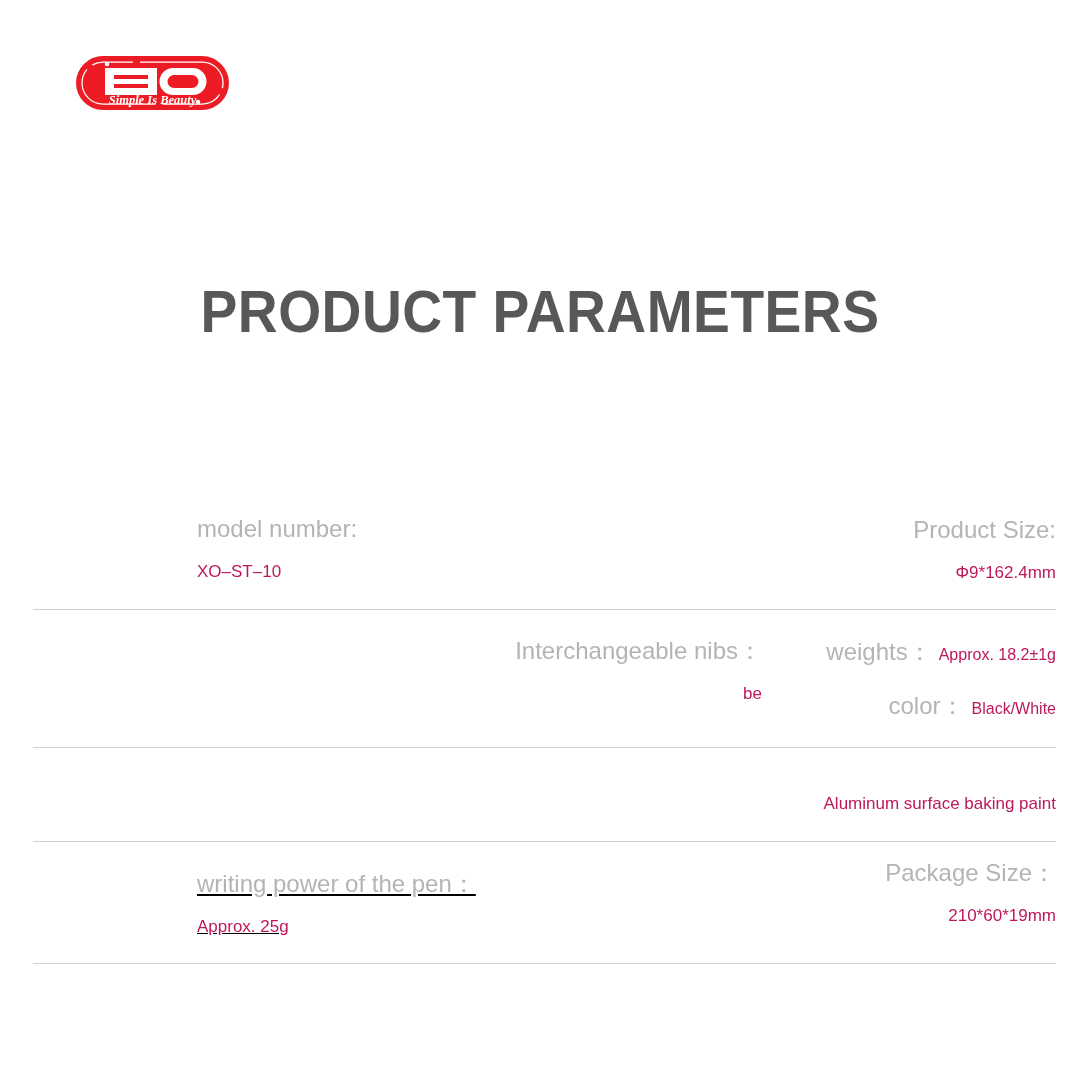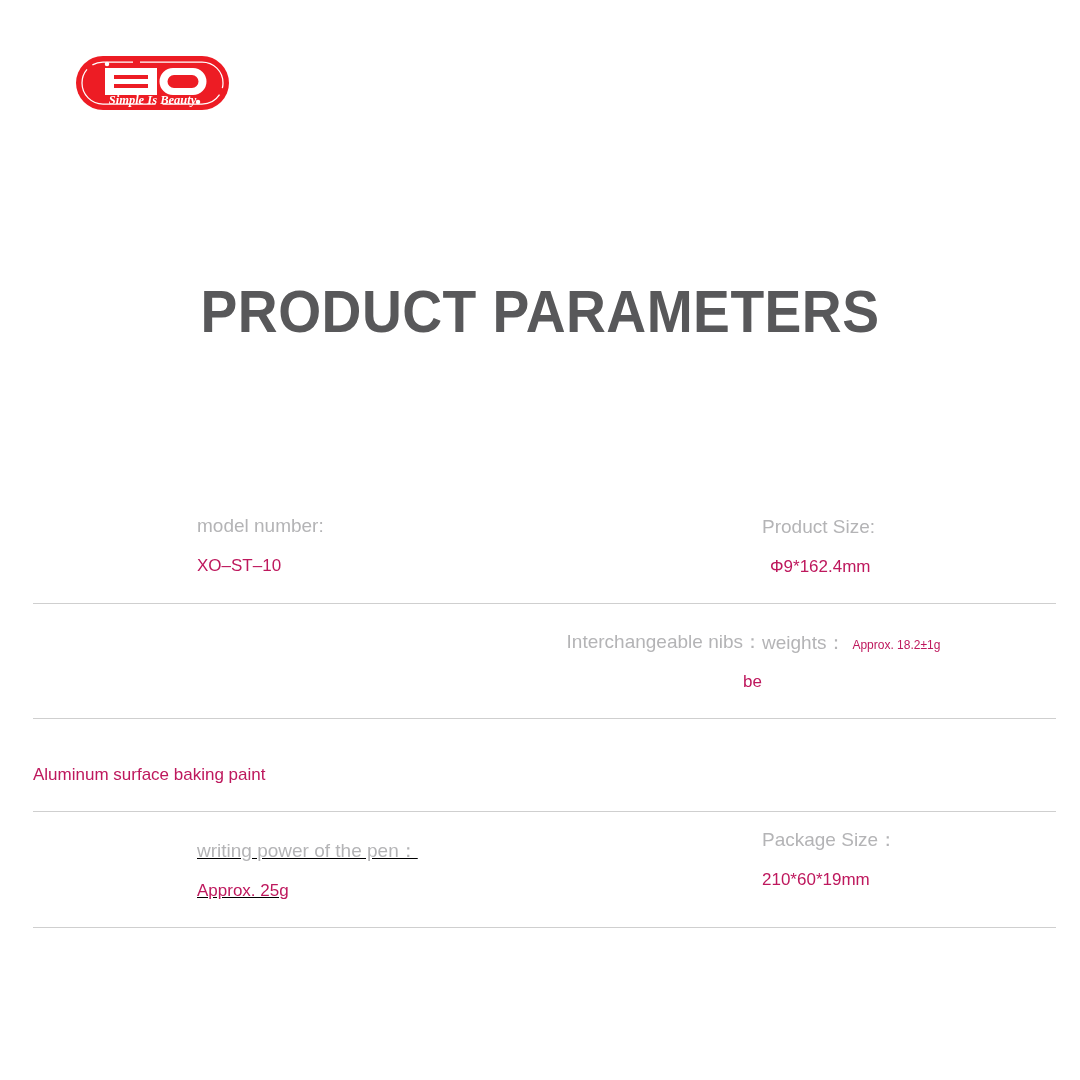--- a/index.html
+++ b/index.html
@@ -57,25 +57,25 @@
     align-items: flex-start;
     box-sizing: border-box;
   }
   .spec-row + .spec-row {
     border-top: 1px solid #cfcfcf;
   }
   .spec-table .spec-row:last-child {
     border-bottom: 1px solid #cfcfcf;
   }
   .col-left  { flex: 0 0 729px; padding-left: 164px; box-sizing: border-box; }
-  .col-right { flex: 1 1 auto; box-sizing: border-box; }
+  .col-right { flex: 1 1 auto; box-sizing: border-box; text-align: right; }
 
   .spec-label {
     color: #b4b4b6;
-    font-size: 19px;
+    font-size: 24px;
     font-weight: 400;
     line-height: 1.25;
     white-space: nowrap;
   }
   .spec-value {
     color: #be185d;
     font-size: 17px;
     font-weight: 400;
     line-height: 1.25;
     margin-top: 17px;
@@ -86,21 +86,21 @@
     display: block;
     white-space: nowrap;
     line-height: 1.25;
   }
   .pair + .pair { margin-top: 24px; }
   .pair .spec-label { display: inline; }
   .pair .spec-value {
     display: inline;
     margin-top: 16px;
     margin-left: 7px;
-    font-size: 12px;
+    font-size: 16px;
   }
 
   
   .row-1 .col-left  { padding-top: 14px; padding-bottom: 26px; }
   .row-1 .col-right { padding-top: 15px; padding-bottom: 26px; }
   .row-1 .col-right .spec-value { padding-left: 8px; }
 
   .row-2 .col-left  { padding-top: 26px; padding-bottom: 26px; text-align: right; }
   .row-2 .col-right { padding-top: 27px; padding-bottom: 26px; }
 
@@ -153,20 +153,23 @@
 
   <div class="spec-row row-2">
     <div class="col-left">
       <div class="spec-label">Interchangeable nibs：</div>
       <div class="spec-value">be</div>
     </div>
     <div class="col-right">
       <div class="pair">
         <span class="spec-label">weights：</span><span class="spec-value">Approx. 18.2±1g</span>
       </div>
+      <div class="pair">
+        <span class="spec-label">color：</span><span class="spec-value">Black/White</span>
+      </div>
     </div>
   </div>
 
   <div class="spec-row row-3">
     <div class="col-right">
       <div class="spec-value">Aluminum surface baking paint</div>
     </div>
   </div>
 
   <div class="spec-row row-4">

